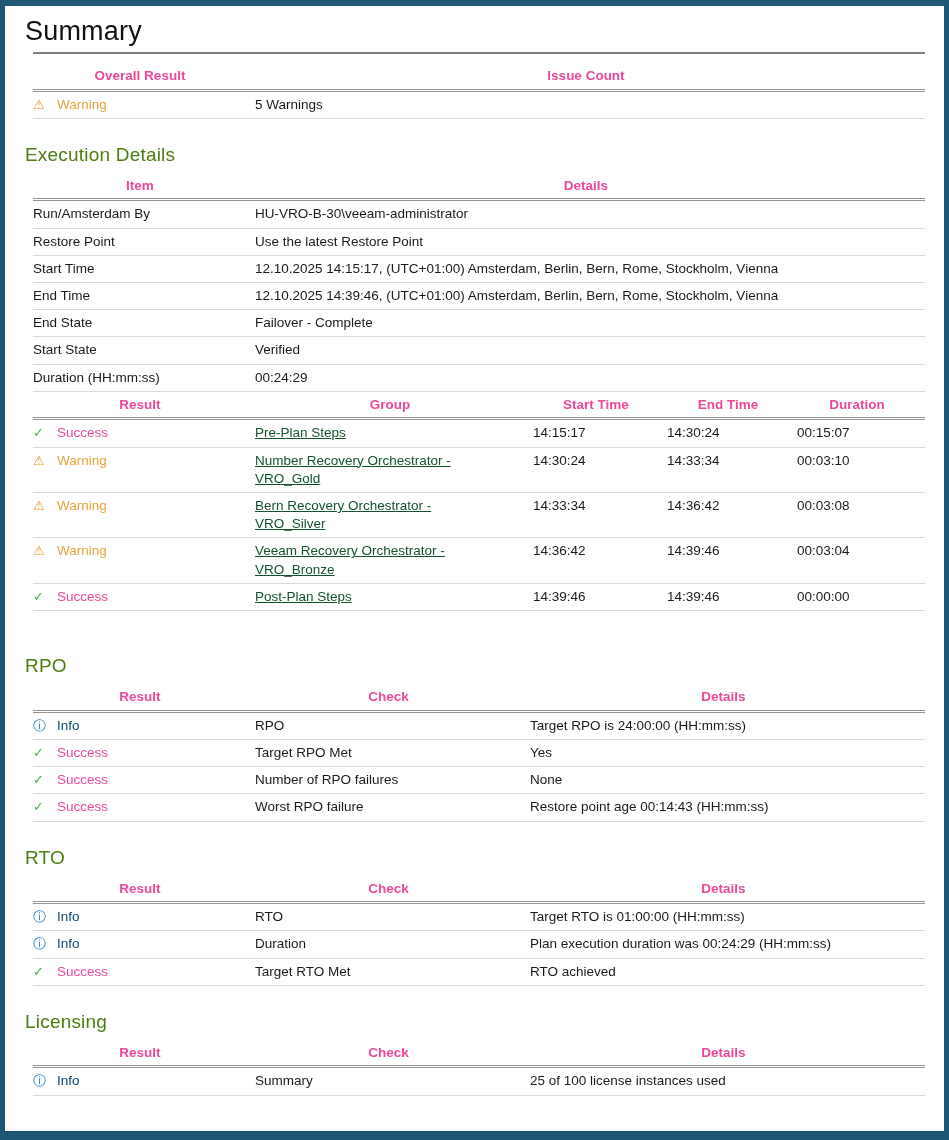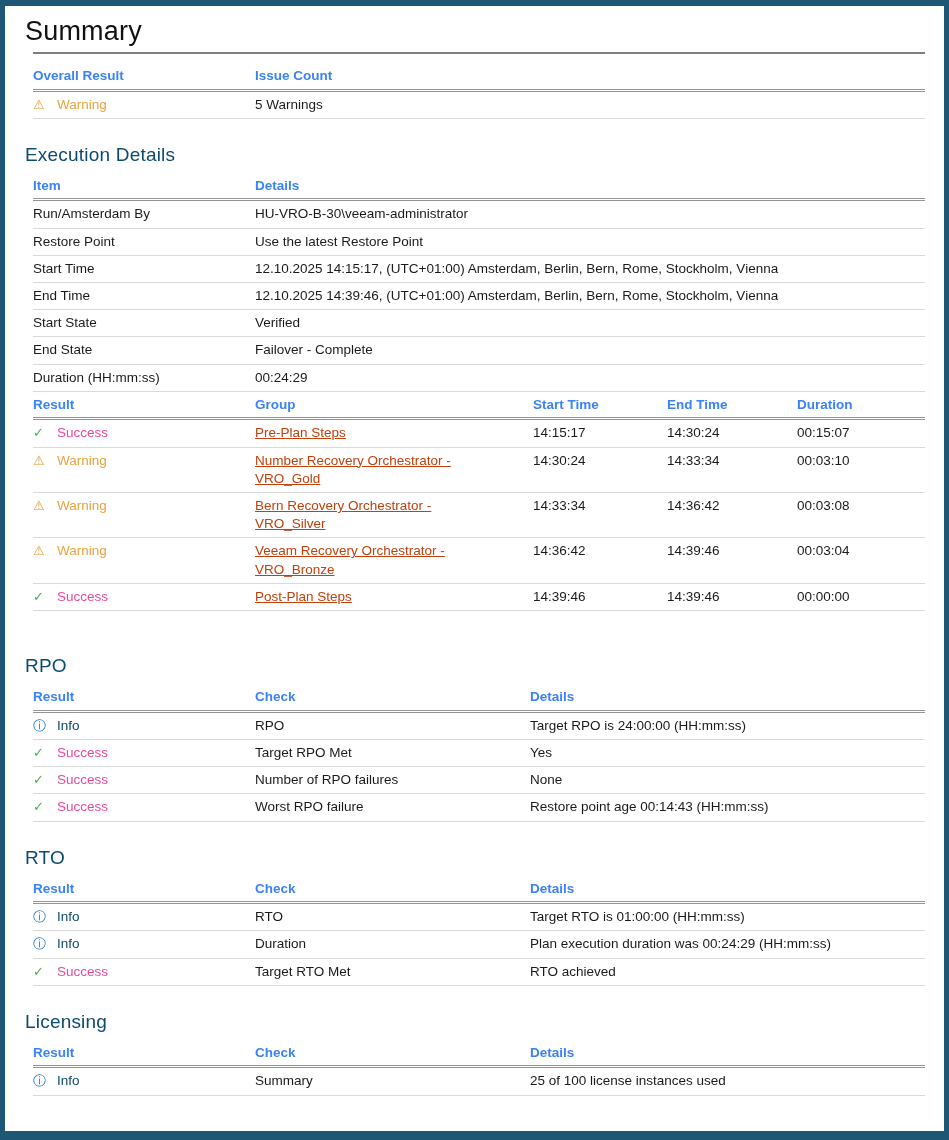--- a/index.html
+++ b/index.html
@@ -16,47 +16,47 @@
   }
   .page { padding:10px 19px 0 28px; }
 
   .page-title {
     font-size:27px; font-weight:400; color:#111;
     margin-left:-8px; margin-bottom:5px; letter-spacing:.2px;
   }
   .title-rule { border-bottom:2px solid #7f7f7f; margin-bottom:9px; }
 
   .section-heading {
-    color:#0c4a6e; font-size:19px; font-weight:400;
+    color:#4d7c0f; font-size:19px; font-weight:400;
     margin-left:-8px; margin-bottom:7px; letter-spacing:.2px;
   }
   .gap-sm { margin-top:25px; }
   .gap-lg { margin-top:44px; }
 
   table.tbl { width:100%; border-collapse:collapse; table-layout:fixed; font-size:13.5px; }
   .tbl th {
-    text-align:left; font-weight:700; color:#3b82f6;
+    text-align:center; font-weight:700; color:#ec4899;
     padding:4px 8px 4px 0; line-height:1.3;
     border-bottom:3px double #949494;
   }
   .tbl td {
     padding:4px 8px 4px 0; line-height:1.35;
     border-bottom:1px solid #d9d9d9; vertical-align:top;
   }
 
   .res { white-space:nowrap;margin-top:48px; }
   .res .icon { display:inline-block; width:24px; font-size:13px; }
   .res-warning .res-label { color:#EAA23E; }
   .res-warning .icon { color:#E8992F; }
   .res-success .res-label { color:#ec4899; }
   .res-success .icon { color:#45B145; }
   .res-info .res-label { color:#0c4a6e; }
   .res-info .icon { color:#1F78C1; }
 
-  a.link { color:#c2410c; text-decoration:underline; }
+  a.link { color:#14532d; text-decoration:underline; }
   a.group-link { display:inline-block; max-width:225px; }
 </style>
 </head>
 <body>
 
 <div class="page">
 
   <h1 class="page-title">Summary</h1>
   <div class="title-rule"></div>
 
@@ -102,26 +102,26 @@
       </tr>
       <tr>
         <td>Start Time</td>
         <td>12.10.2025 14:15:17, (UTC+01:00) Amsterdam, Berlin, Bern, Rome, Stockholm, Vienna</td>
       </tr>
       <tr>
         <td>End Time</td>
         <td>12.10.2025 14:39:46, (UTC+01:00) Amsterdam, Berlin, Bern, Rome, Stockholm, Vienna</td>
       </tr>
       <tr>
+        <td>End State</td>
+        <td>Failover - Complete</td>
+      </tr>
+      <tr>
         <td>Start State</td>
         <td>Verified</td>
-      </tr>
-      <tr>
-        <td>End State</td>
-        <td>Failover - Complete</td>
       </tr>
       <tr>
         <td>Duration (HH:mm:ss)</td>
         <td>00:24:29</td>
       </tr>
     </tbody>
   </table>
 
   <table class="tbl">
     <colgroup>

